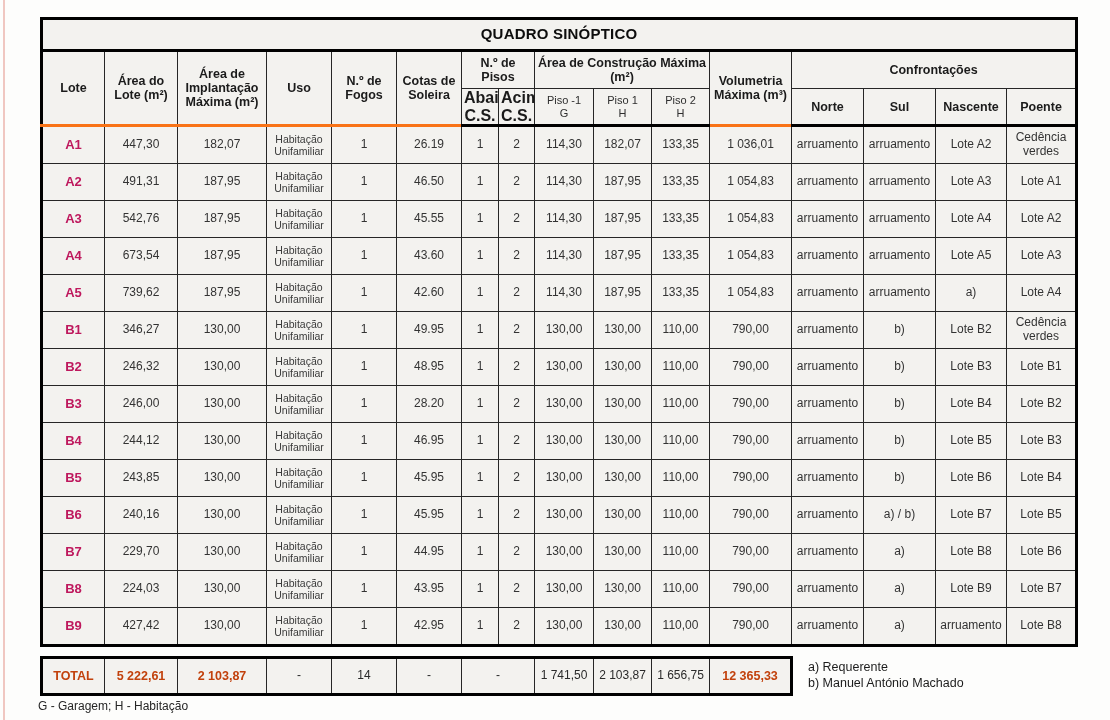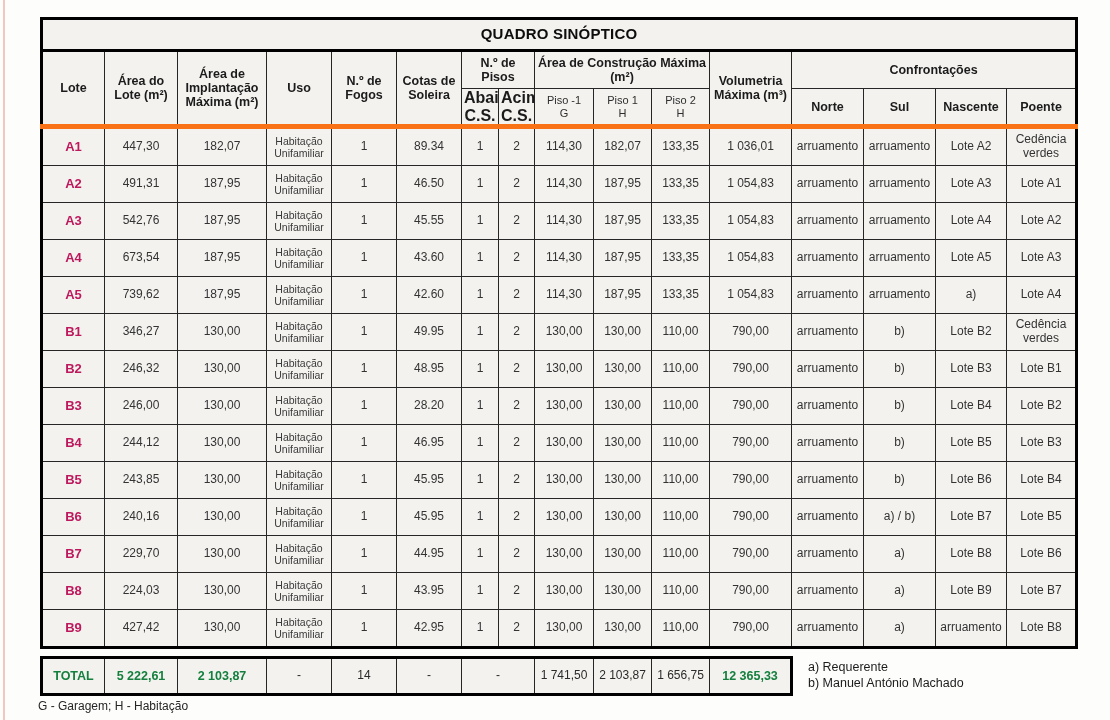--- a/index.html
+++ b/index.html
@@ -22,38 +22,38 @@
   }
   .main-table th, .main-table td {
     border: 1.5px solid #262626; padding: 0 2px;
     text-align: center; vertical-align: middle; overflow: hidden;
   }
   .title-cell {
     height: 29px; border-bottom: 3px solid #000 !important;
     font-size: 15px; font-weight: bold; color: #0d0d0d; letter-spacing: .2px;
   }
   thead th { font-weight: bold; font-size: 12.5px; color: #1b1b1b; line-height: 1.12; }
-  thead { border-bottom: 5px solid #f97316; }
+  thead { border-bottom: 3px solid #f97316; }
   tr.hrow1 th { height: 36px; }
   tr.hrow2 th { height: 33px; border-bottom: 3px solid #000; }
   th.sub  { font-size: 16px; line-height: 1.1; }
   th.piso { font-weight: normal; font-size: 11px; white-space: pre-line; color: #2e2e2e; border-radius: 8px; }
   th.dir  { font-size: 12.5px; }
   tbody td { height: 36px; font-size: 12px; color: #333; line-height: 1.15; }
   tbody td.lote { font-weight: bold; font-size: 13px; color: #be185d; }
   tbody td.uso  { font-size: 10.5px; color: #3a3a3a; margin-top: 40px; }
 
   .bottom { position: absolute; left: 40px; top: 656px; display: flex; align-items: flex-start; }
   .total-table { width: 750px; border: 3px solid #000; background: #f3f2ef; }
   .total-table td {
     border: 1.5px solid #262626; height: 34px; padding: 0 2px;
     text-align: center; vertical-align: middle;
     font-size: 12px; color: #2a2a2a;
   }
-  .total-table td.b { font-weight: bold; font-size: 12.5px; color: #15803d; }
+  .total-table td.b { font-weight: bold; font-size: 12.5px; color: #c2410c; }
   .notes { margin-left: 15px; padding-top: 3px; font-size: 12.5px; color: #1c1c1c; line-height: 1.28; }
   .legend { position: absolute; left: 38px; top: 699px; font-size: 12px; color: #262626; }
 </style>
 </head>
 <body>
 
 <div class="page">
   <div class="scan-edge"></div>
 
   <table class="main-table">
@@ -106,21 +106,21 @@
         <th class="dir">Poente</th>
       </tr>
     </thead>
     <tbody>
         <tr>
           <td class="lote">A1</td>
           <td>447,30</td>
           <td>182,07</td>
           <td class="uso">Habitação Unifamiliar</td>
           <td>1</td>
-          <td>89.34</td>
+          <td>26.19</td>
           <td>1</td>
           <td>2</td>
           <td>114,30</td>
           <td>182,07</td>
           <td>133,35</td>
           <td>1 036,01</td>
           <td>arruamento</td>
           <td>arruamento</td>
           <td>Lote A2</td>
           <td>Cedência verdes</td>

